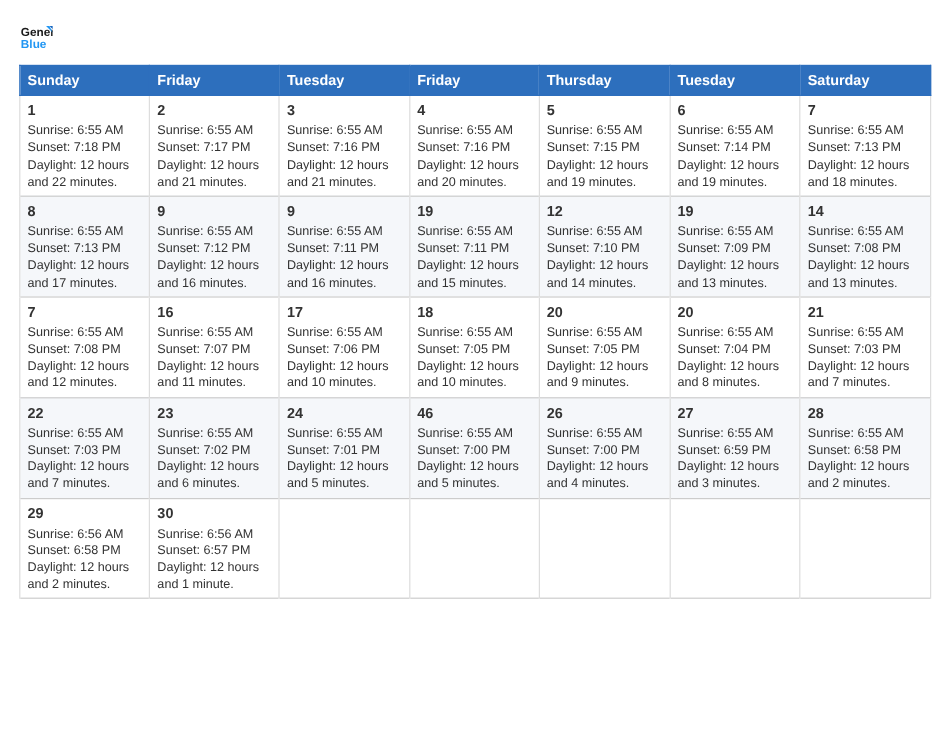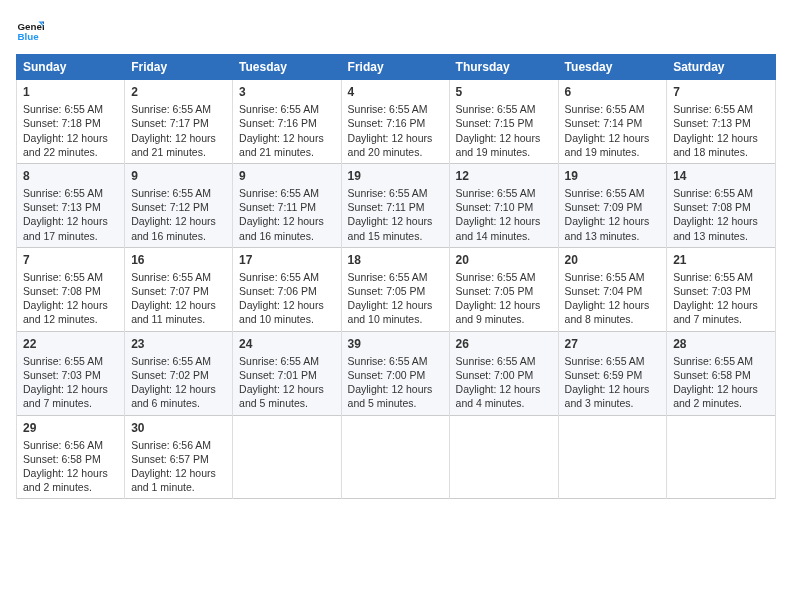--- a/index.html
+++ b/index.html
@@ -150,21 +150,21 @@
           <td><span class="day-num">17</span><span>Sunrise: 6:55 AM<br>Sunset: 7:06 PM<br>Daylight: 12 hours and 10 minutes.</span></td>
           <td><span class="day-num">18</span><span>Sunrise: 6:55 AM<br>Sunset: 7:05 PM<br>Daylight: 12 hours and 10 minutes.</span></td>
           <td><span class="day-num">20</span><span>Sunrise: 6:55 AM<br>Sunset: 7:05 PM<br>Daylight: 12 hours and 9 minutes.</span></td>
           <td><span class="day-num">20</span><span>Sunrise: 6:55 AM<br>Sunset: 7:04 PM<br>Daylight: 12 hours and 8 minutes.</span></td>
           <td><span class="day-num">21</span><span>Sunrise: 6:55 AM<br>Sunset: 7:03 PM<br>Daylight: 12 hours and 7 minutes.</span></td>
         </tr>
         <tr>
           <td><span class="day-num">22</span><span>Sunrise: 6:55 AM<br>Sunset: 7:03 PM<br>Daylight: 12 hours and 7 minutes.</span></td>
           <td><span class="day-num">23</span><span>Sunrise: 6:55 AM<br>Sunset: 7:02 PM<br>Daylight: 12 hours and 6 minutes.</span></td>
           <td><span class="day-num">24</span><span>Sunrise: 6:55 AM<br>Sunset: 7:01 PM<br>Daylight: 12 hours and 5 minutes.</span></td>
-          <td><span class="day-num">39</span><span>Sunrise: 6:55 AM<br>Sunset: 7:00 PM<br>Daylight: 12 hours and 5 minutes.</span></td>
+          <td><span class="day-num">46</span><span>Sunrise: 6:55 AM<br>Sunset: 7:00 PM<br>Daylight: 12 hours and 5 minutes.</span></td>
           <td><span class="day-num">26</span><span>Sunrise: 6:55 AM<br>Sunset: 7:00 PM<br>Daylight: 12 hours and 4 minutes.</span></td>
           <td><span class="day-num">27</span><span>Sunrise: 6:55 AM<br>Sunset: 6:59 PM<br>Daylight: 12 hours and 3 minutes.</span></td>
           <td><span class="day-num">28</span><span>Sunrise: 6:55 AM<br>Sunset: 6:58 PM<br>Daylight: 12 hours and 2 minutes.</span></td>
         </tr>
         <tr>
           <td><span class="day-num">29</span><span>Sunrise: 6:56 AM<br>Sunset: 6:58 PM<br>Daylight: 12 hours and 2 minutes.</span></td>
           <td><span class="day-num">30</span><span>Sunrise: 6:56 AM<br>Sunset: 6:57 PM<br>Daylight: 12 hours and 1 minute.</span></td>
           <td></td>
           <td></td>
           <td></td>

